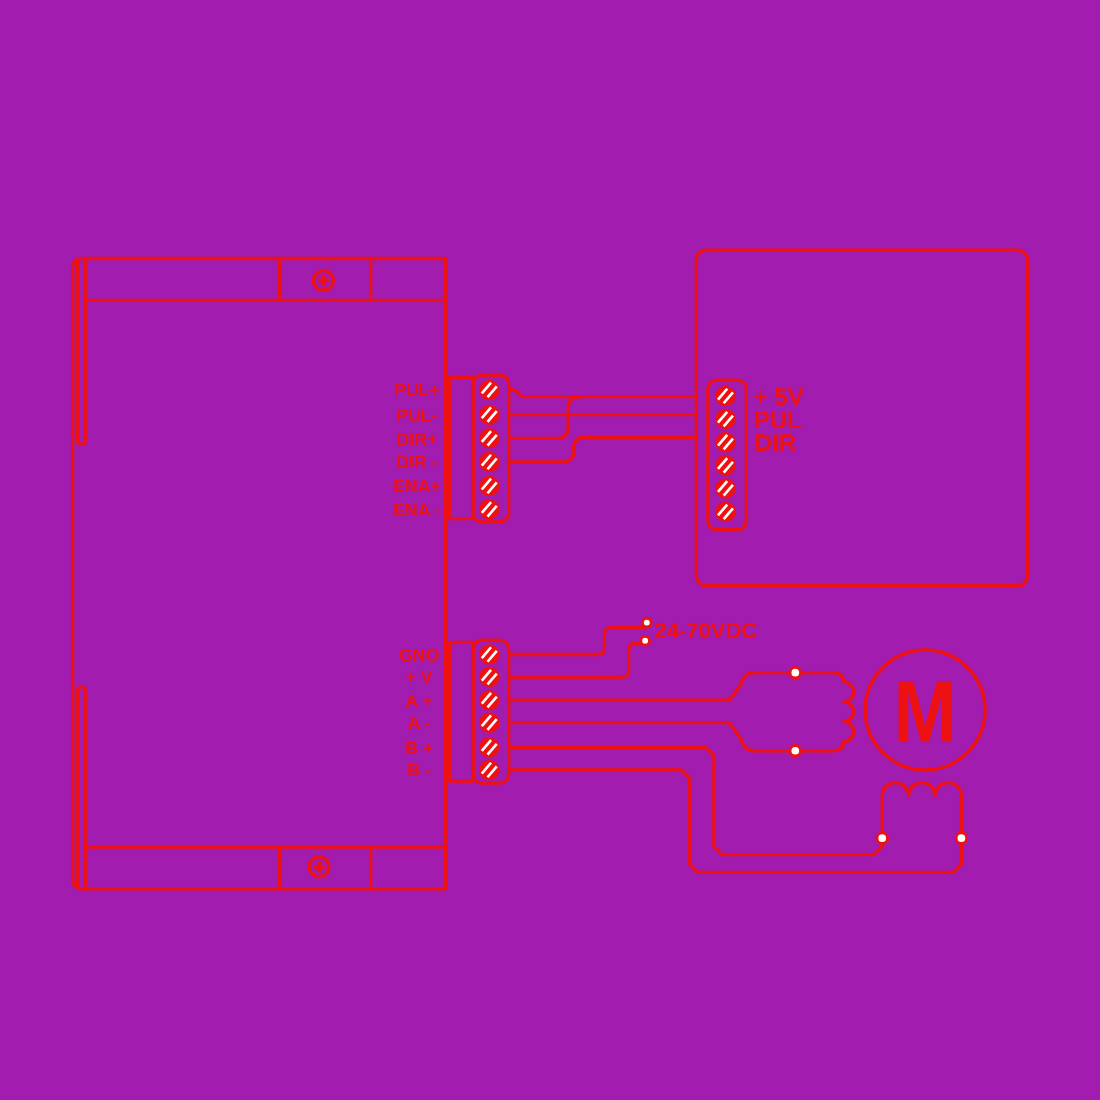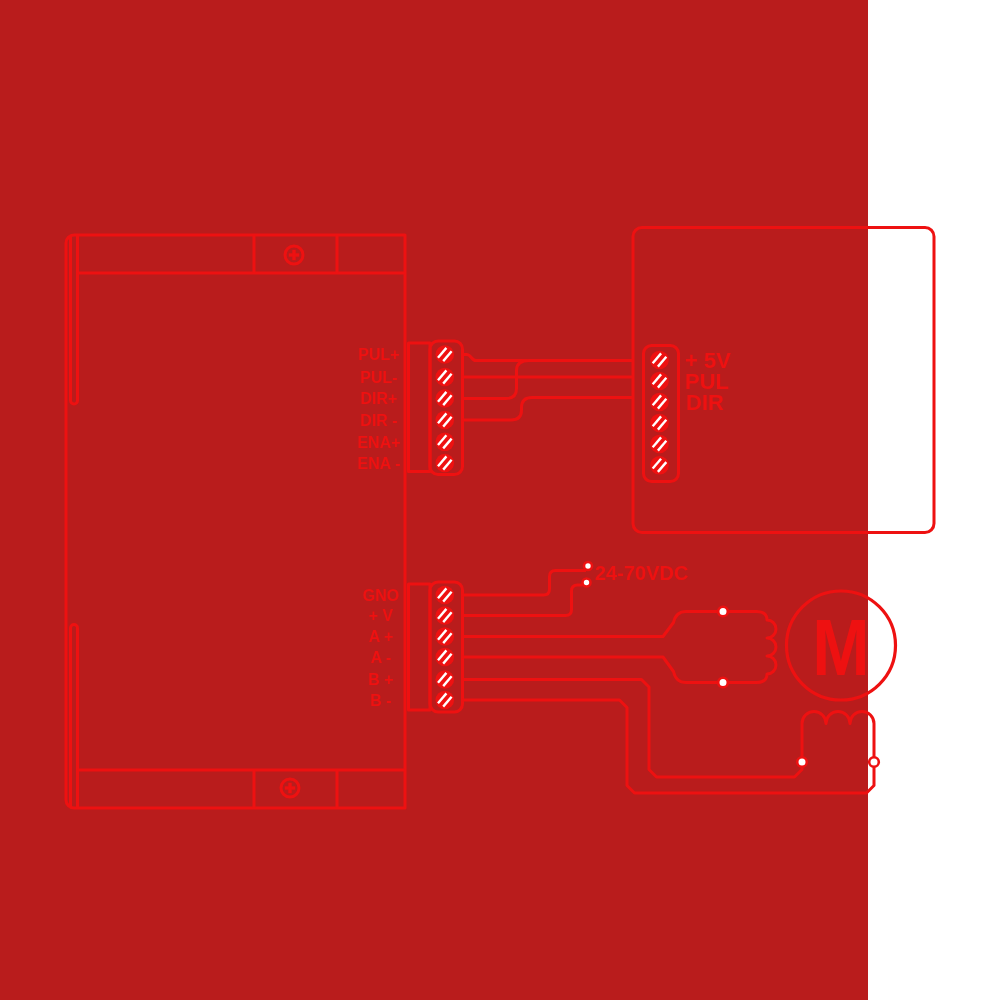--- a/index.html
+++ b/index.html
@@ -1,17 +1,17 @@
 <!DOCTYPE html>
 <html><head>
 <meta charset="utf-8">
 <style>
   :root { --red: #ee1111; }
   html,body { margin:0; padding:0; background:#ffffff; }
-  .stage { width:868px; height:1000px; background:#b91c1c; }
+  .stage { width:1000px; height:1000px; background:#a21caf; }
   svg { display:block; }
   .ln { fill:none; stroke:var(--red); stroke-width:3; stroke-linecap:butt; stroke-linejoin:round; }
   .ln2 { fill:none; stroke:var(--red); stroke-width:3.2; }
   .screw circle { fill:var(--red); stroke:none; }
   .screw line { stroke:#ffffff; stroke-width:2.4; stroke-linecap:butt; }
   .cross-screw circle { fill:none; stroke:var(--red); stroke-width:3; }
   .cross-screw line { stroke:var(--red); stroke-width:3.4; stroke-linecap:butt; }
   .node { fill:#ffffff; stroke:var(--red); stroke-width:2.6; }
   text { fill:var(--red); font-family:"Liberation Sans", sans-serif; font-weight:bold; }
   .lbl  { font-size:16px; }

